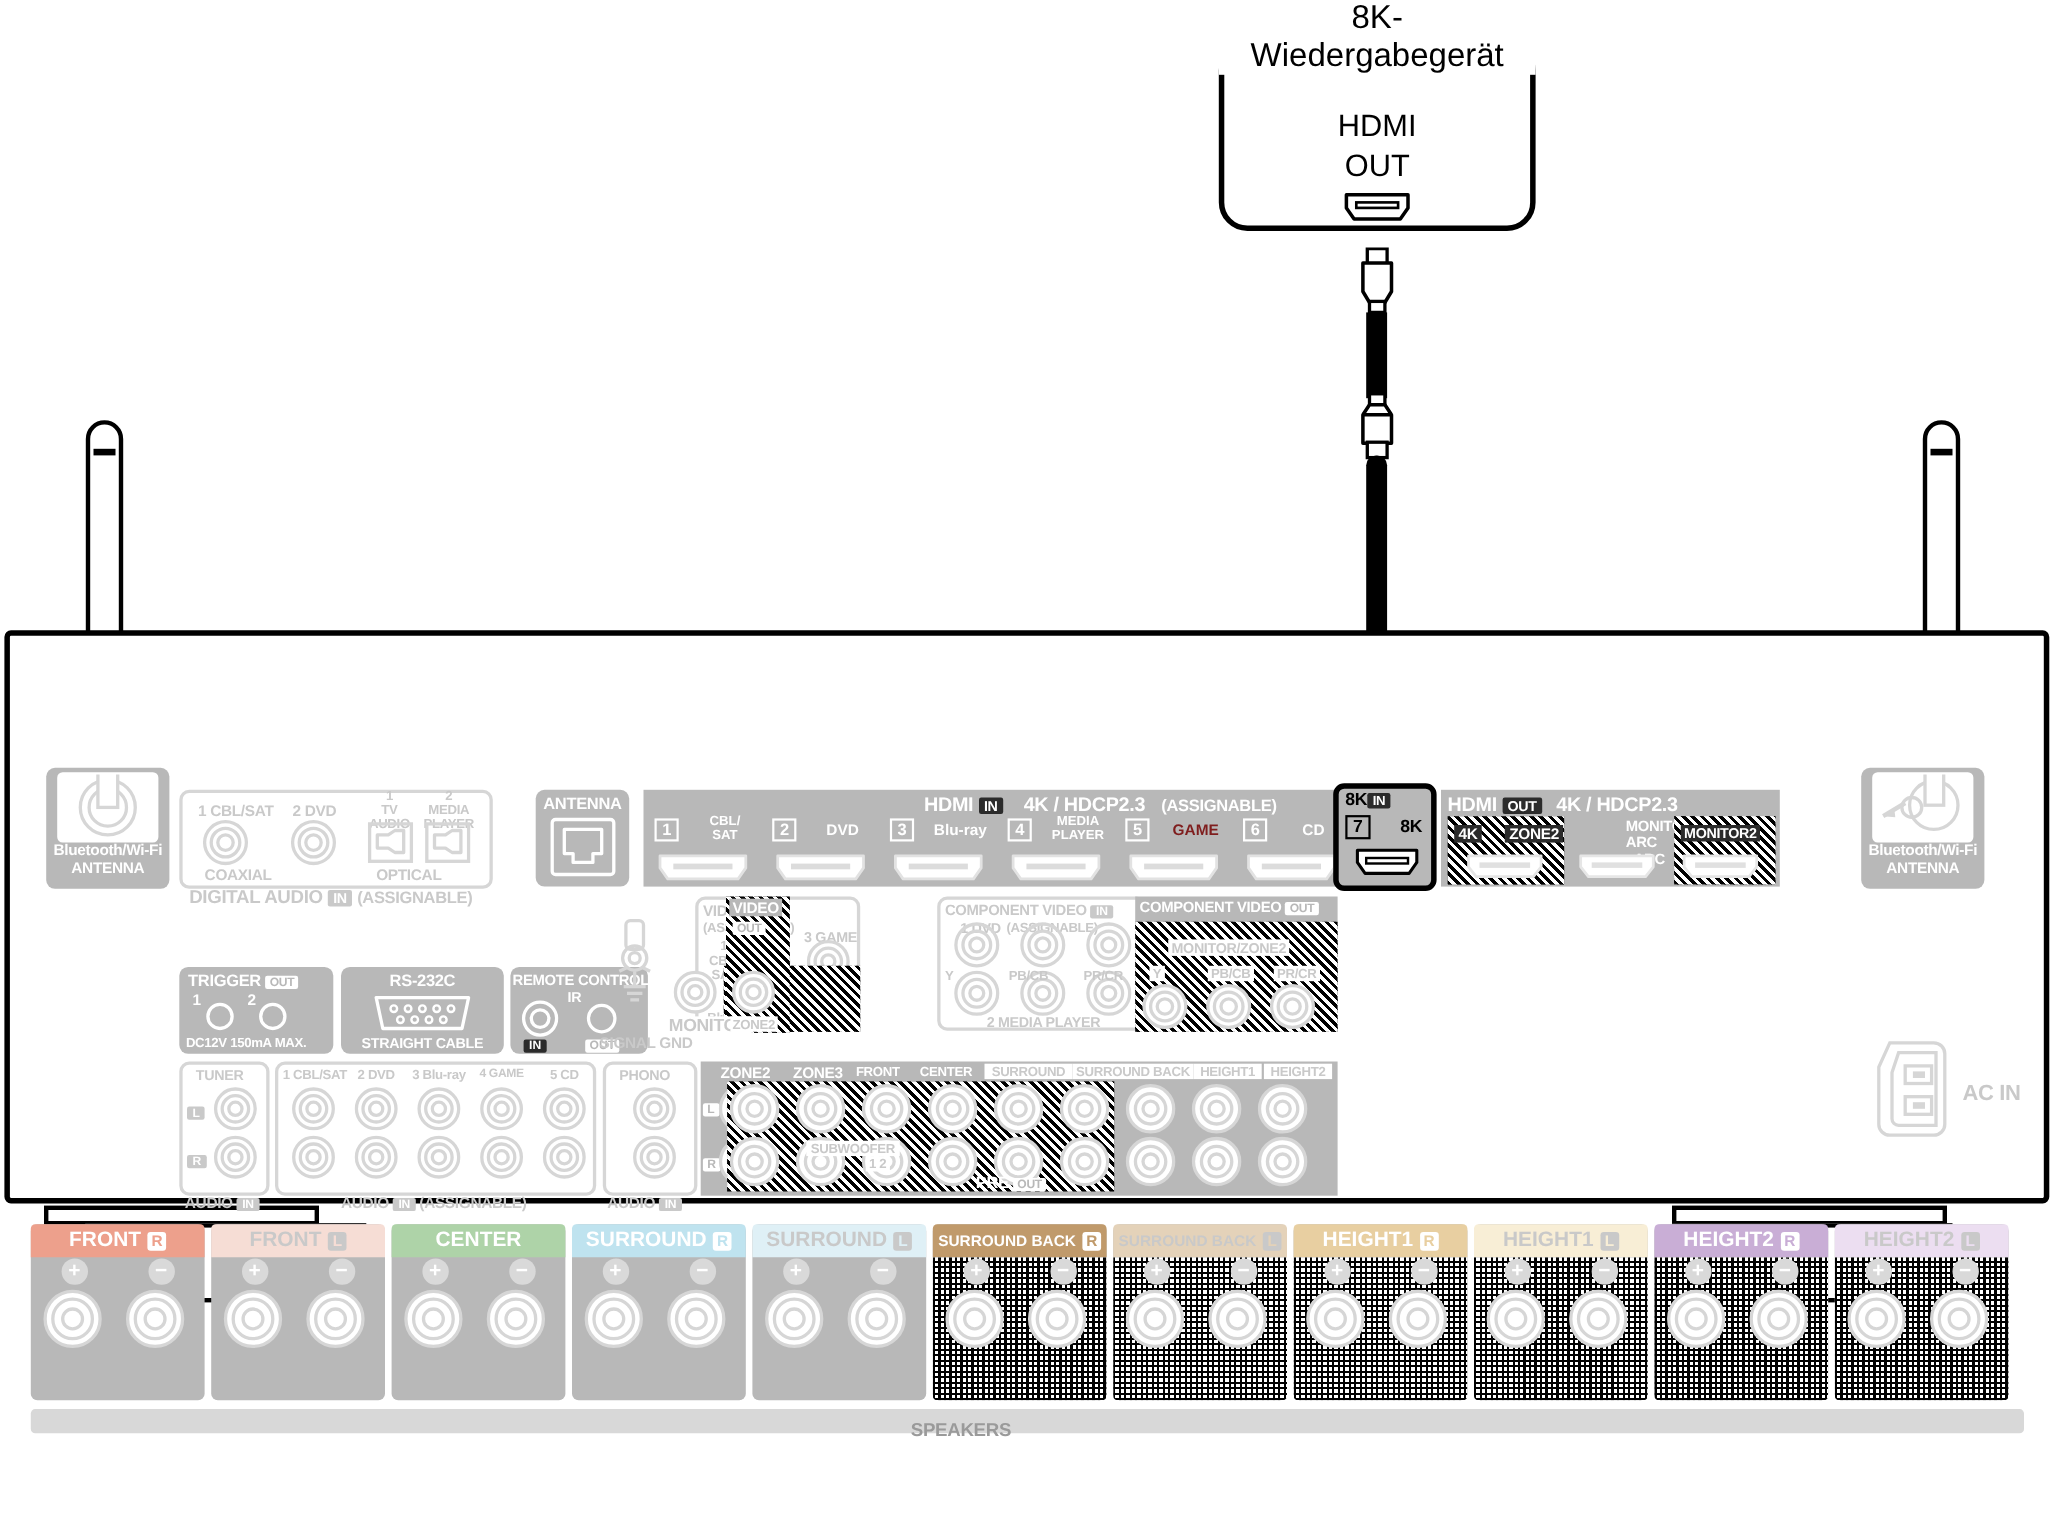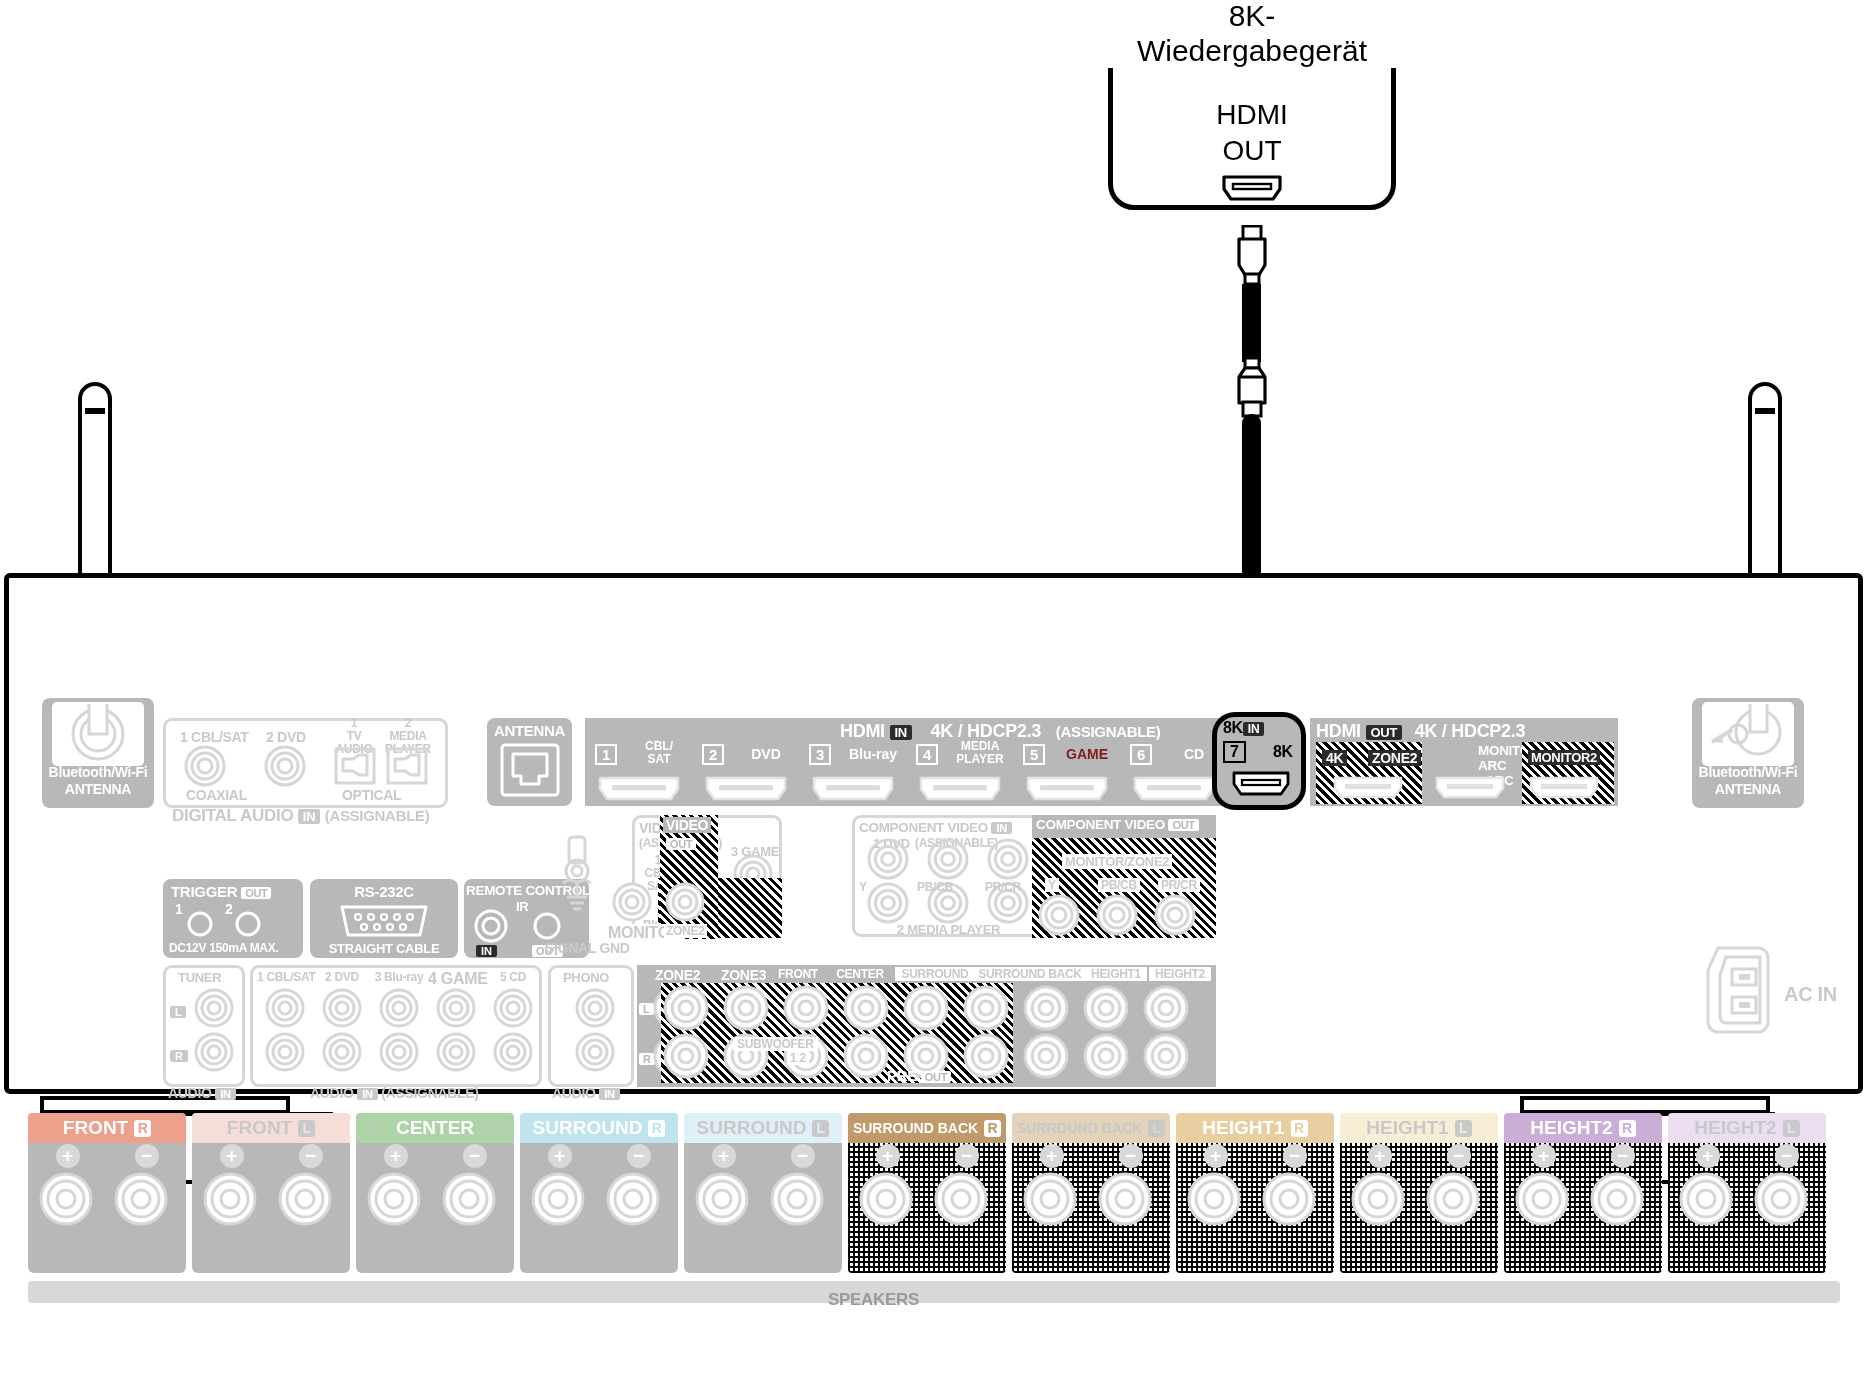--- a/index.html
+++ b/index.html
@@ -398,21 +398,21 @@
   <div class="lbl" style="left:168px;top:1085px;font-size:14px;">
     <span>AUDIO</span>
     <span class="chip-onwhite" style="font-size:11px;">IN</span>
   </div>
 
   <div class="outline" style="left:250px; top:965px; width:292px; height:122px;">
     <div id="audio-assign-labels">
         <div class="lbl" style="left: 4px; top: 2px; font-size: 12px; width: 56px; text-align: center;">1 CBL/SAT</div>
         <div class="lbl" style="left: 61px; top: 2px; font-size: 12px; width: 56px; text-align: center;">2 DVD</div>
         <div class="lbl" style="left: 118px; top: 2px; font-size: 12px; width: 56px; text-align: center;">3 Blu-ray</div>
-        <div class="lbl" style="left: 175px; top: 2px; font-size: 16px; width: 56px; text-align: center;">4 GAME</div>
+        <div class="lbl" style="left: 175px; top: 2px; font-size: 11px; width: 56px; text-align: center;">4 GAME</div>
         <div class="lbl" style="left: 232px; top: 2px; font-size: 12px; width: 56px; text-align: center;">5 CD</div>
       </div>
     <div id="audio-assign-jacks">
         <div class="rca" style="left: 12px; top: 20px;">
           <svg width="40" height="40" viewBox="0 0 40 40">
             <circle cx="20" cy="20" r="18" fill="none" stroke="#d6d6d6" stroke-width="3"></circle>
             <circle cx="20" cy="20" r="12" fill="none" stroke="#d6d6d6" stroke-width="3"></circle>
             <circle cx="20" cy="20" r="6" fill="none" stroke="#d6d6d6" stroke-width="3"></circle>
           </svg>
         </div>
@@ -559,21 +559,21 @@
           </svg></div>
         <div style="position: absolute; left: 545px; top: 26px;"><span style="display:inline-block;border:2px solid #fff;color:#fff;font-weight:bold;font-size:15px;padding:0 5px;">6</span></div>
         <div style="position: absolute; left: 573px; top: 30px; width: 72px; text-align: center; color: rgb(255, 255, 255); font-weight: bold; font-size: 14px; line-height: 13px; white-space: nowrap;">CD</div>
         <div style="position: absolute; left: 547px; top: 58px;"><svg width="84" height="26" viewBox="0 0 84 26">
             <path d="M3 2 H81 V13 L74 23 H10 L3 13 Z" fill="#fff" stroke="#e2e2e2" stroke-width="2.5" stroke-linejoin="round"></path>
             <rect x="15.12" y="9.1" width="53.76" height="5.2" fill="#dcdcdc"></rect>
           </svg></div>
       </div>
   </div>
 
-  <div class="hl-box" style="left:1212px; top:712px; width:94px; height:98px;border-radius:23px;">
+  <div class="hl-box" style="left:1212px; top:712px; width:94px; height:98px;">
     <div class="lbl lbl-dk" style="left:6px;top:2px;font-size:16px;">
       <span>8K</span><span class="chip-dark" style="font-size:12px;">IN</span>
     </div>
     <div style="position:absolute;left:6px;top:24px;">
       <span style="display:inline-block;border:2px solid #000;padding:0 5px;font-size:16px;font-weight:bold;color:#000;">7</span>
     </div>
     <div class="lbl lbl-dk" style="left:56px;top:26px;font-size:16px;">8K</div>
     <div class="recept" style="left:14px;top:54px;">
       <svg width="60" height="26" viewBox="0 0 60 26">
         <path d="M3 2 H57 V13 L50 23 H10 L3 13 Z" fill="#fff" stroke="#000" stroke-width="2.8" stroke-linejoin="round"></path>

